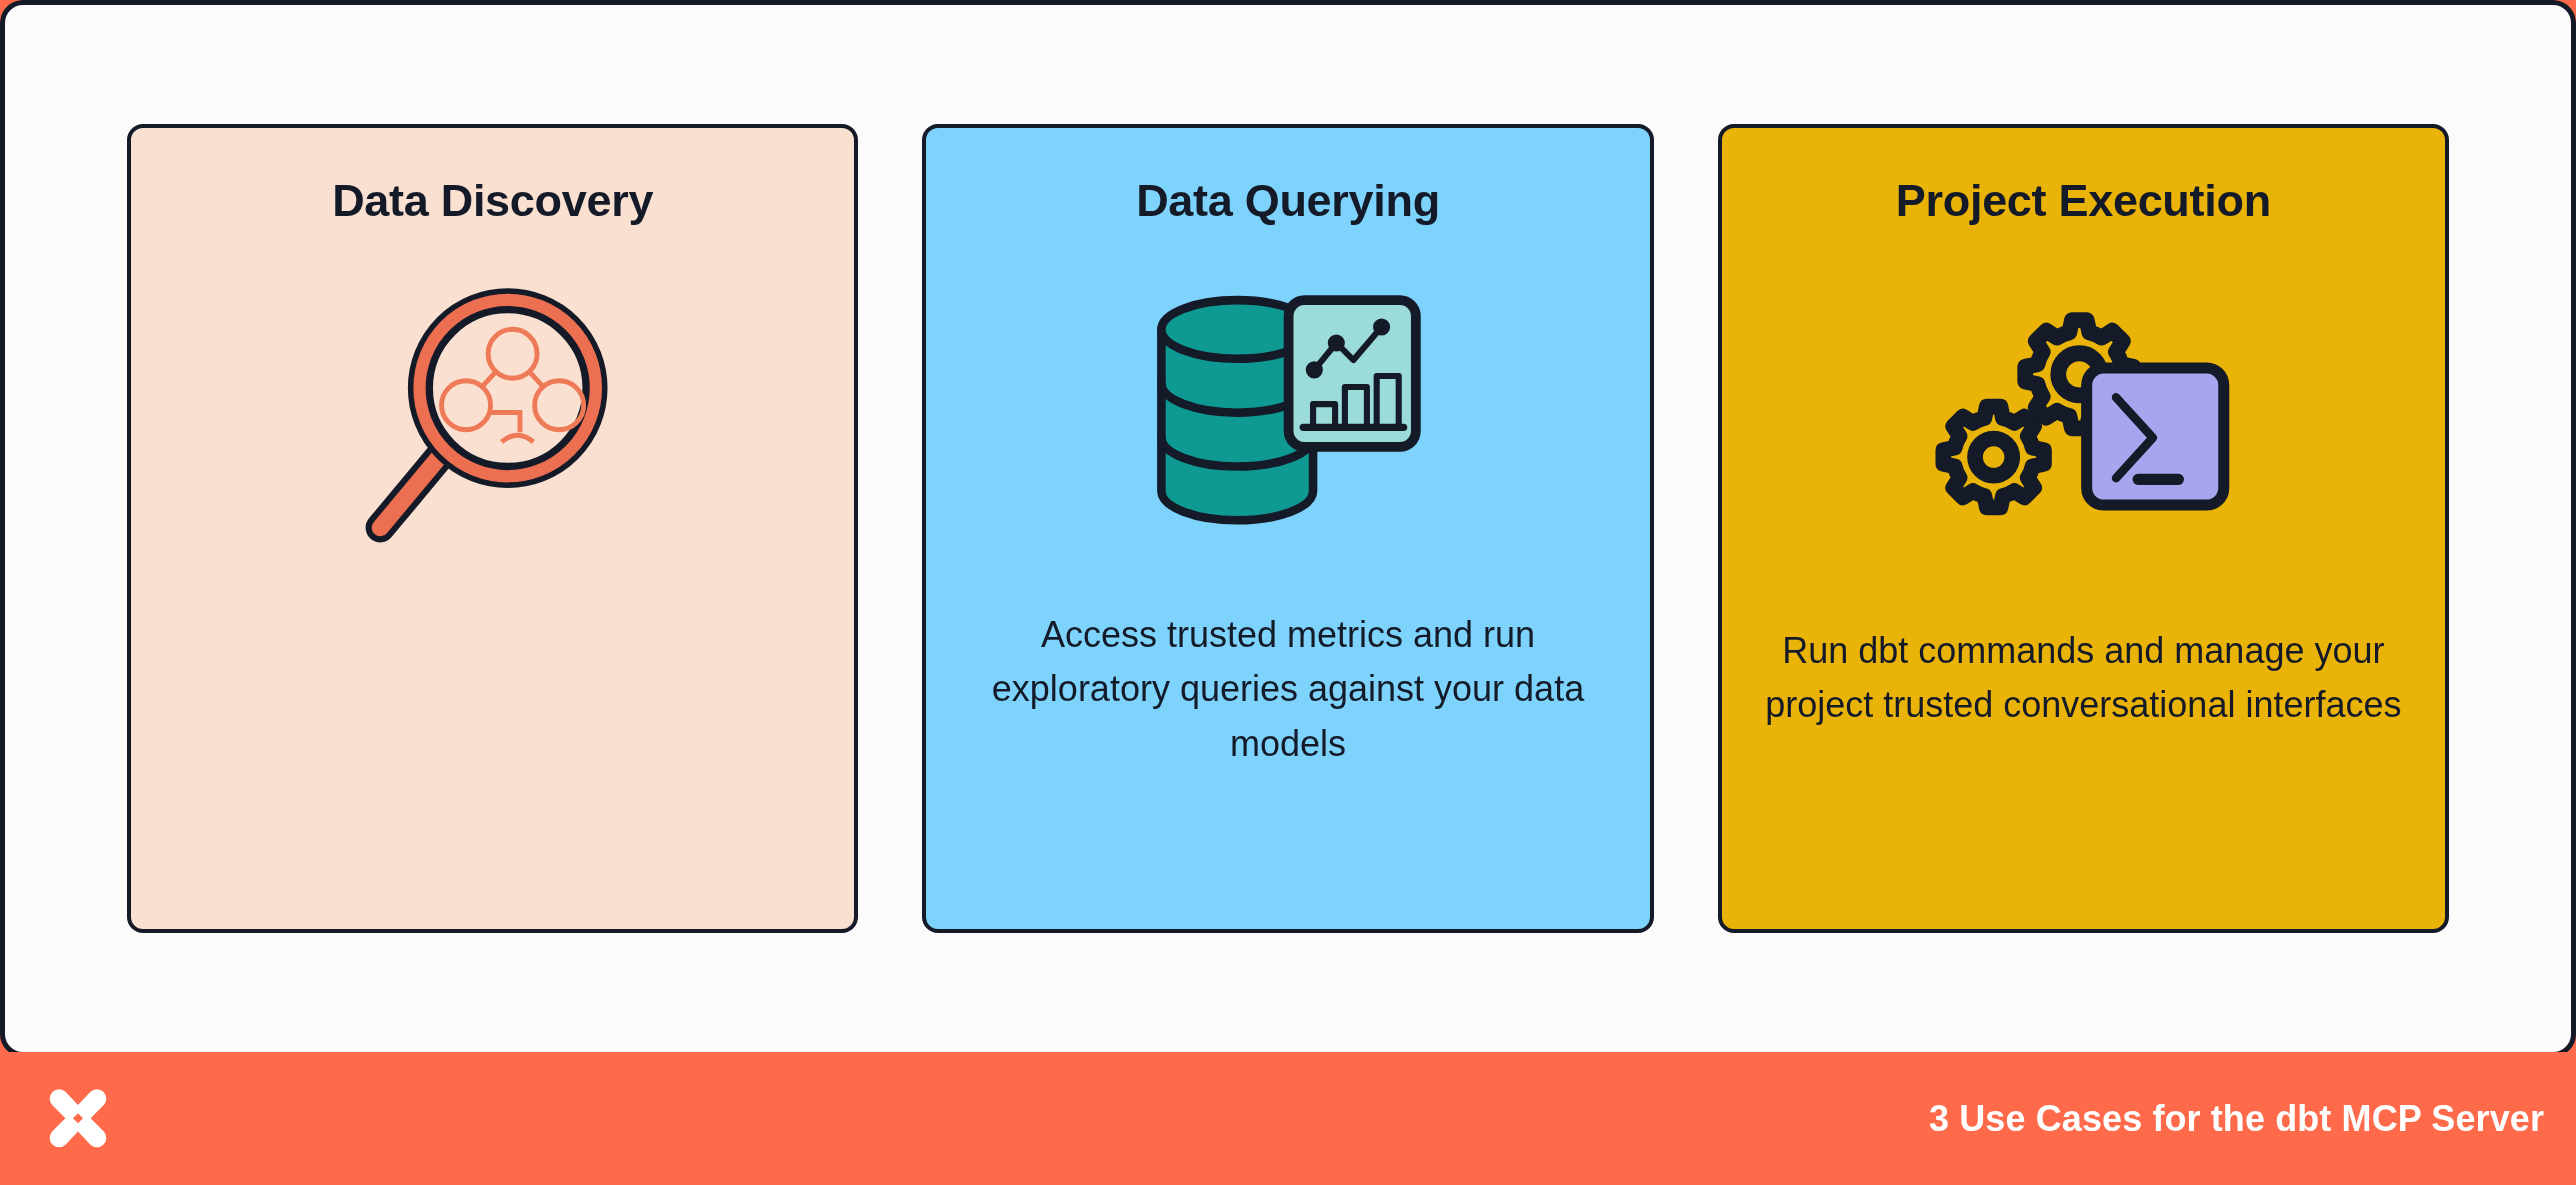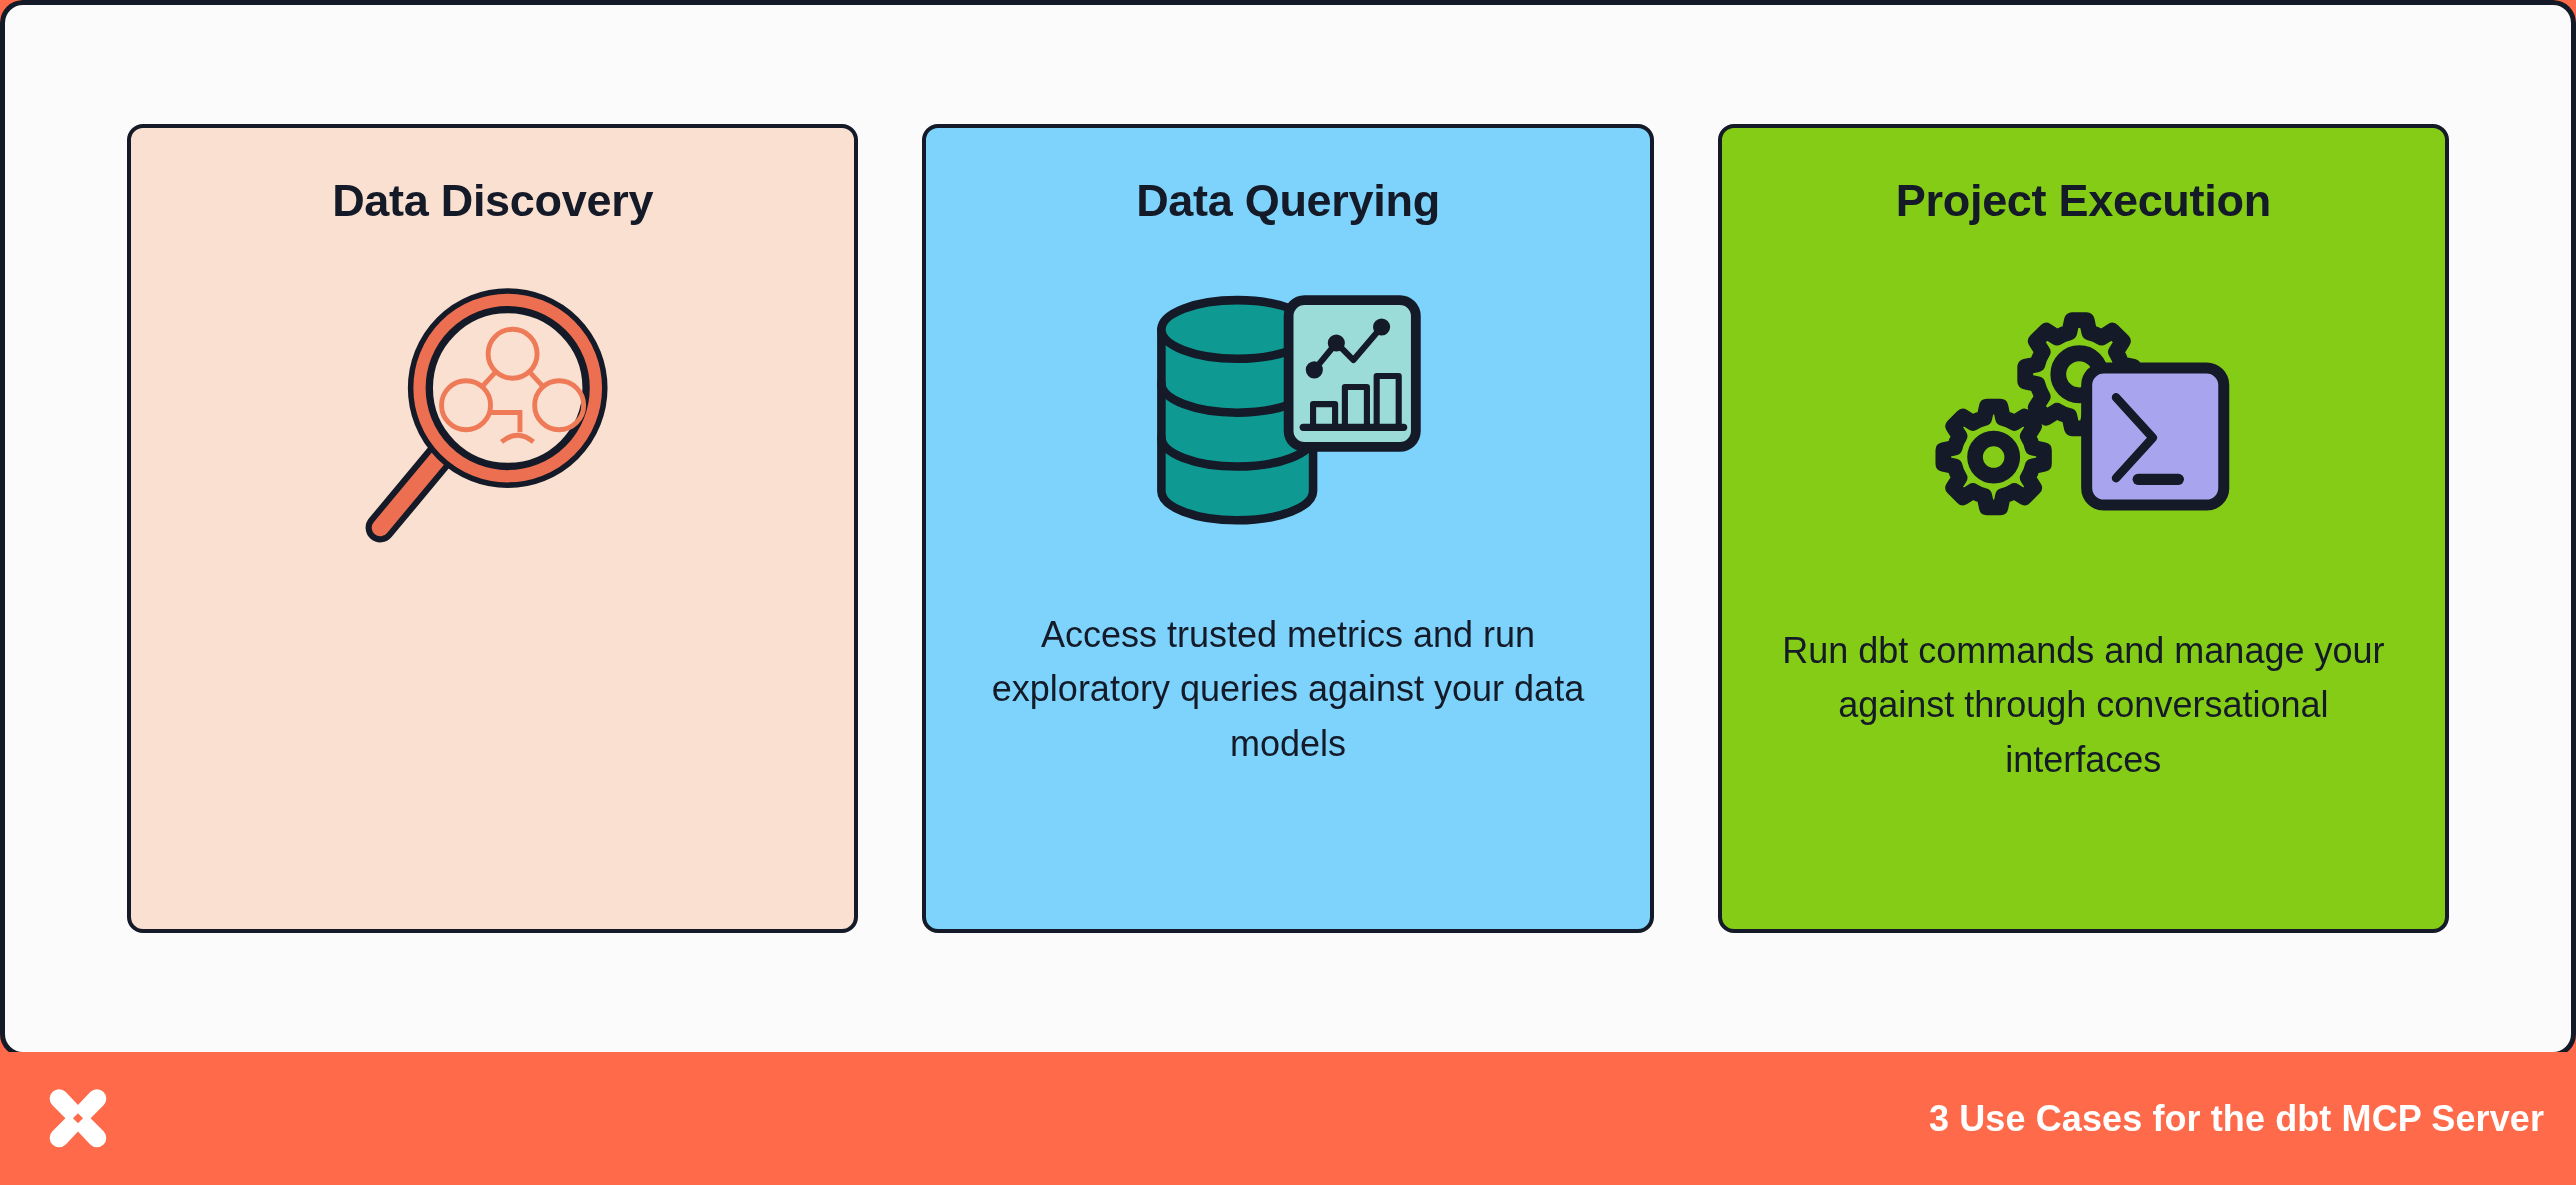--- a/index.html
+++ b/index.html
@@ -53,21 +53,21 @@
     border-radius: 16px;
     display: flex;
     flex-direction: column;
     align-items: center;
     padding: 27px 43px 34px 43px;
     position: relative;
   }
 
   .card-1 { background: #FAE0D0; }
   .card-2 { background: #7dd3fc; }
-  .card-3 { background: #84cc16; }
+  .card-3 { background: #eab308; }
 
   .card-title {
     font-size: 45px;
     font-weight: bold;
     color: #141A27;
     letter-spacing: -0.3px;
     text-align: center;
     line-height: 1.1;
     margin-top: 21px;
   }
@@ -227,21 +227,21 @@
             </g>
 
             <rect x="128" y="62" width="112" height="112" rx="14" fill="#A9A4EE" stroke="#141A27" stroke-width="9"></rect>
 
             <polyline points="152,86 182,119 152,152" fill="none" stroke="#141A27" stroke-width="7" stroke-linecap="round" stroke-linejoin="round"></polyline>
 
             <line x1="170" y1="153" x2="203" y2="153" stroke="#141A27" stroke-width="9" stroke-linecap="round"></line>
           </svg>
         </div>
 
-        <div class="card-desc">Run dbt commands and manage your against through conversational interfaces</div>
+        <div class="card-desc">Run dbt commands and manage your project trusted conversational interfaces</div>
       </div>
 
     </div>
   </div>
 
   <div class="footer">
     <div>
       <svg class="footer-logo" viewBox="0 0 100 100" xmlns="http://www.w3.org/2000/svg">
         <g fill="#FFFFFF">
           <path d="M14.5 12.5

